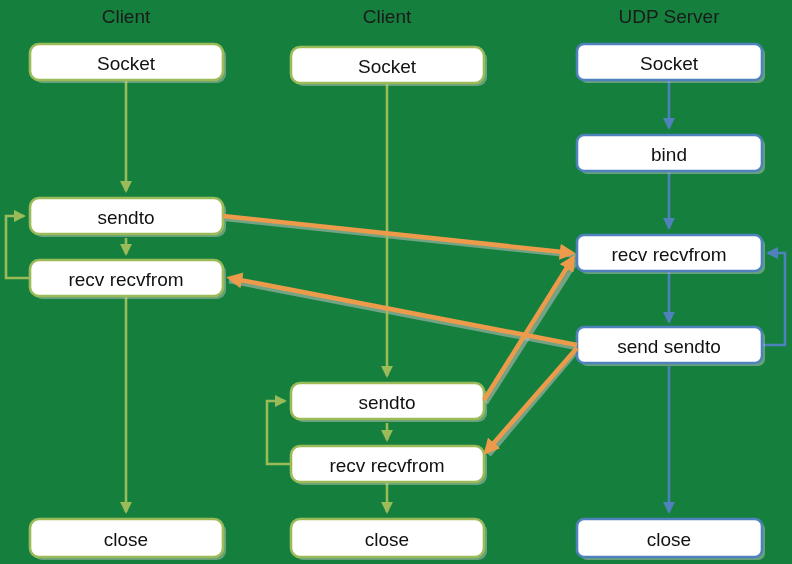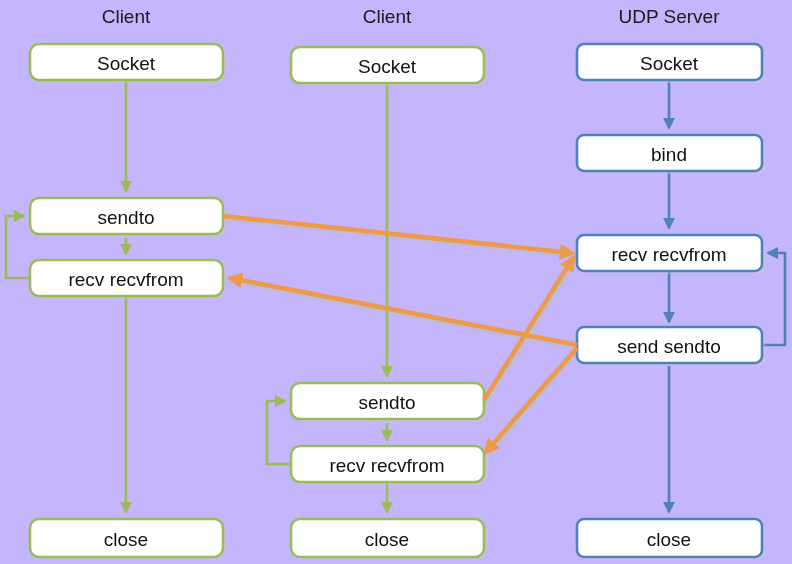--- a/index.html
+++ b/index.html
@@ -8,21 +8,21 @@
     padding: 0;
     background: #ffffff;
   }
   body {
     font-family: "Liberation Sans", sans-serif;
   }
   #diagram-root {
     position: relative;
     width: 792px;
     height: 564px;
-    background: #c4b5fd;
+    background: #15803d;
     overflow: hidden;
   }
   svg.flow-canvas {
     display: block;
     width: 792px;
     height: 564px;
   }
   .col-title {
     font-family: "Liberation Sans", sans-serif;
     font-size: 19px;

